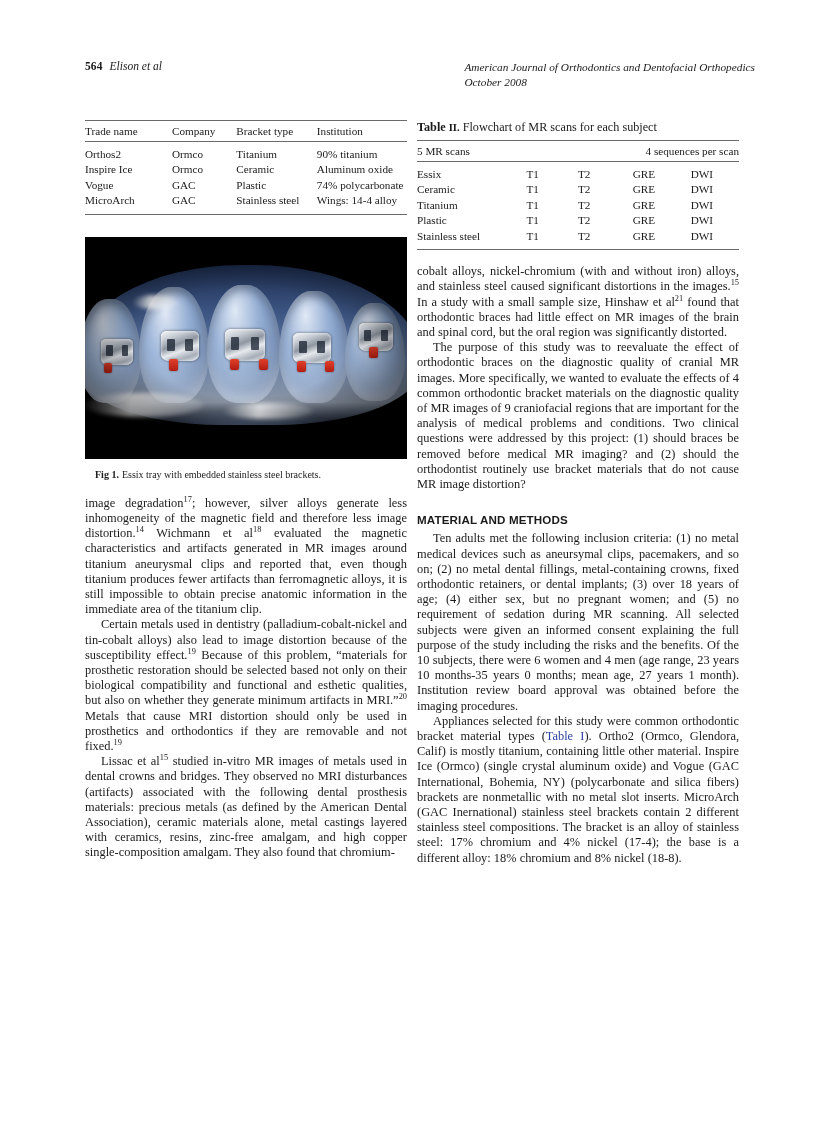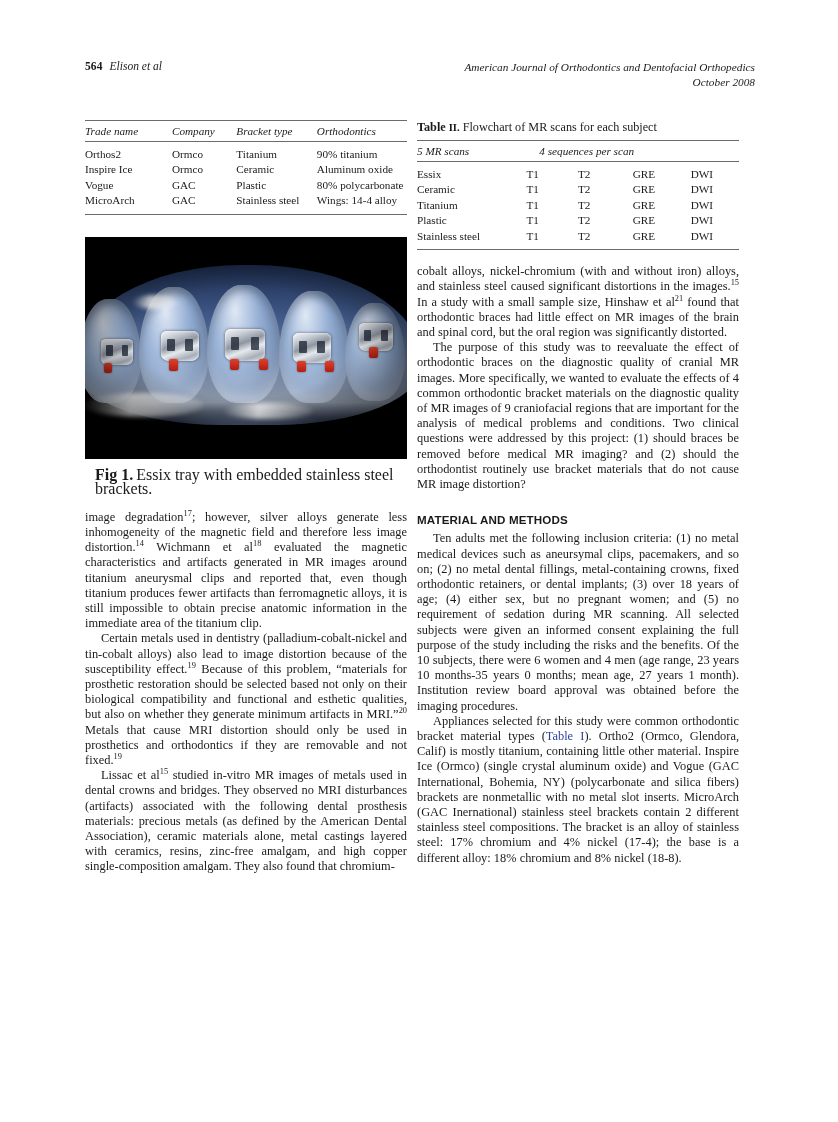--- a/index.html
+++ b/index.html
@@ -43,21 +43,20 @@
     letter-spacing: 0.1px;
   }
   .rh-authors {
     font-style: italic;
     margin-left: 7px;
   }
   .rh-right {
     position: absolute;
     right: 0;
     top: 0;
-    text-align: right;
     font-style: italic;
     font-size: 11.3px;
     line-height: 15px;
   }
 
   
   .col {
     position: absolute;
     top: 120px;
     width: 322px;
@@ -76,21 +75,20 @@
   .table-title .tt-label { font-weight: bold; }
   .table-title .tt-label .tt-num { font-size: 10.6px; }
   .table-title .tt-text { font-weight: normal; margin-left: 3px; }
 
   table.data {
     width: 100%;
     border-collapse: collapse;
     font-size: 11.2px;
   }
   table.data thead th {
-    font-style: italic;
     font-weight: normal;
     text-align: left;
     padding: 4px 0 4px 0;
     border-top: 1.6px solid #6b6b6b;
     border-bottom: 1.2px solid #6b6b6b;
     white-space: nowrap;
   }
   table.data tbody td {
     text-align: left;
     padding: 0.9px 0;
@@ -109,36 +107,36 @@
 
   .t1 .subrow td { padding-top: 0; }
 
   
   .t2 col.c1 { width: 34%; }
   .t2 col.c2 { width: 16%; }
   .t2 col.c3 { width: 17%; }
   .t2 col.c4 { width: 18%; }
   .t2 col.c5 { width: 15%; }
   .t2 thead th.span-head {
-    text-align: left;
+    text-align: right;
     padding-left: 4%;
   }
 
   
   .figure { margin-top: 22px; width: 100%; }
   .figure-image {
     width: 322px;
     height: 222px;
     background: #000000;
     position: relative;
     overflow: hidden;
   }
   .fig-caption {
     margin-top: 9px;
-    font-size: 16px;
+    font-size: 10px;
     line-height: 14px;
     padding-left: 10px;
   }
   .fig-caption .fc-label { font-weight: bold; }
   .fig-caption .fc-text { margin-left: 3px; }
 
   
   .body-text {
     font-size: 12.4px;
     line-height: 15.2px;
@@ -251,41 +249,41 @@
             <col class="c1">
             <col class="c2">
             <col class="c3">
             <col class="c4">
           </colgroup>
         <thead>
           <tr>
             <th>Trade name</th>
             <th>Company</th>
             <th>Bracket type</th>
-            <th>Orthodontics</th>
+            <th>Institution</th>
           </tr>
         </thead>
         <tbody>
           <tr>
             <td>Orthos2</td>
             <td>Ormco</td>
             <td>Titanium</td>
             <td>90% titanium</td>
           </tr>
           <tr>
             <td>Inspire Ice</td>
             <td>Ormco</td>
             <td>Ceramic</td>
             <td>Aluminum oxide</td>
           </tr>
           <tr>
             <td>Vogue</td>
             <td>GAC</td>
             <td>Plastic</td>
-            <td>80% polycarbonate</td>
+            <td>74% polycarbonate</td>
           </tr>
           <tr>
             <td>MicroArch</td>
             <td>GAC</td>
             <td>Stainless steel</td>
             <td>Wings: 14-4 alloy</td>
           </tr>
         </tbody>
       </table>
     </div>

